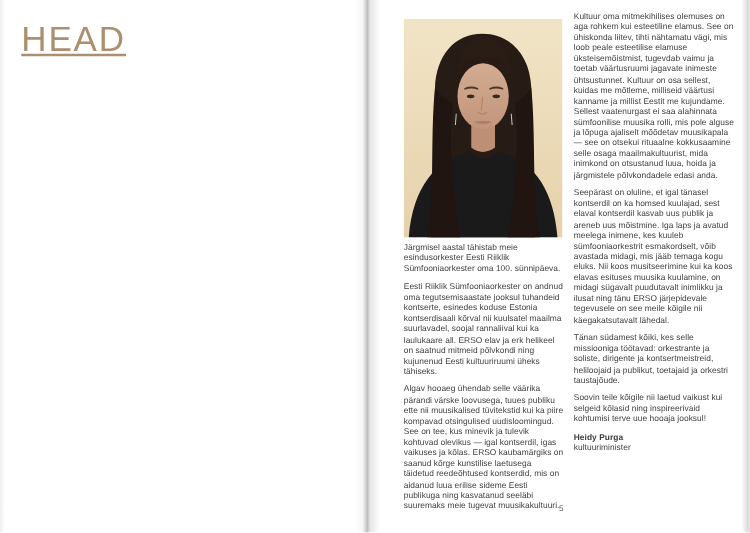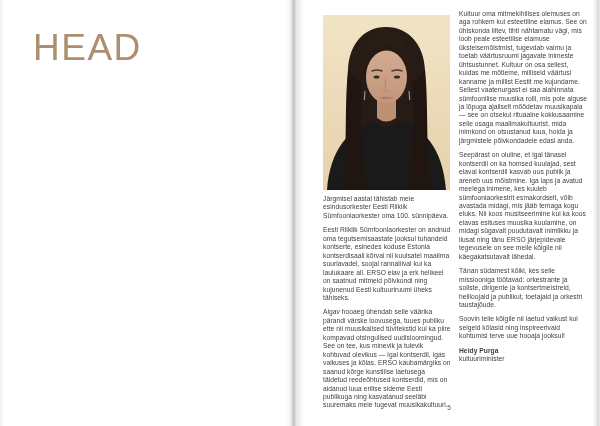--- a/index.html
+++ b/index.html
@@ -8,23 +8,23 @@
     background:#ffffff;
     font-family:"Liberation Sans", sans-serif;
   }
   .spread{position:absolute;inset:0;}
   .page{position:absolute;top:0;height:426px;background:transparent;}
   .page-left{left:0;width:293px;}
   .page-right{left:293px;width:307px;}
 
   
   .headline{
-    position:absolute;left:17px;top:18px;margin:16px;
-    font-size:37px;line-height:28.5px;font-weight:200;
-    letter-spacing:1.5px;color:#ad8f70;
+    position:absolute;left:17px;top:18px;margin:0;
+    font-size:28px;line-height:28.5px;font-weight:200;
+    letter-spacing:1.5px;color:#ad8f70;text-decoration:underline;
   }
   .headline span{display:block;white-space:nowrap;}
 
   
   .gutter{
     position:absolute;left:284px;top:0;width:20px;height:426px;pointer-events:none;
     background:linear-gradient(to right,
       rgba(110,110,110,0) 0%,
       rgba(110,110,110,0.06) 30%,
       rgba(100,100,100,0.42) 50%,

